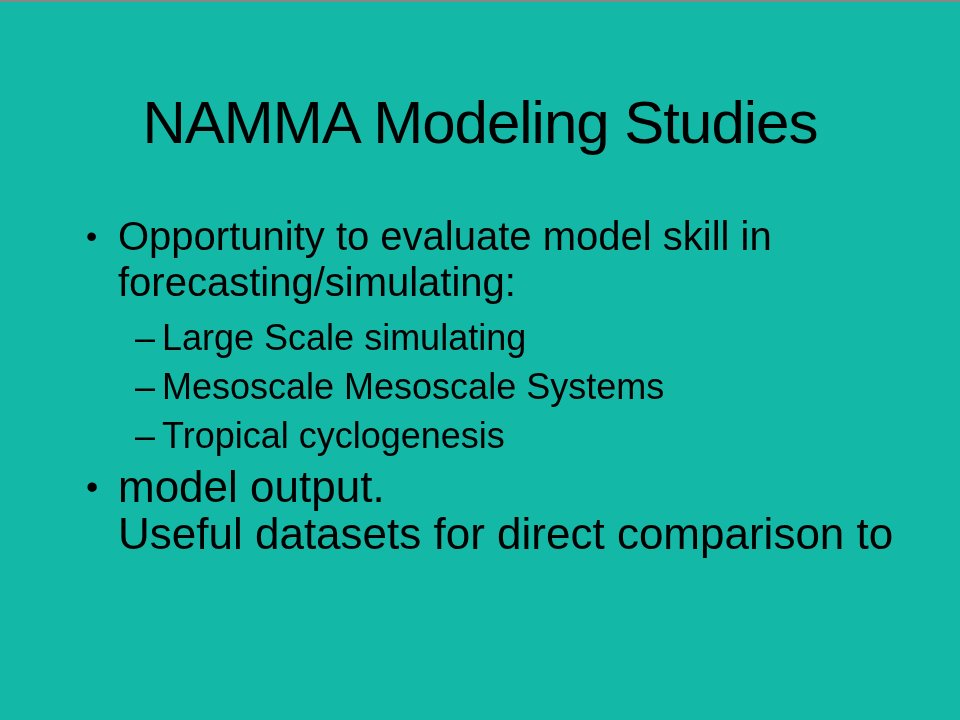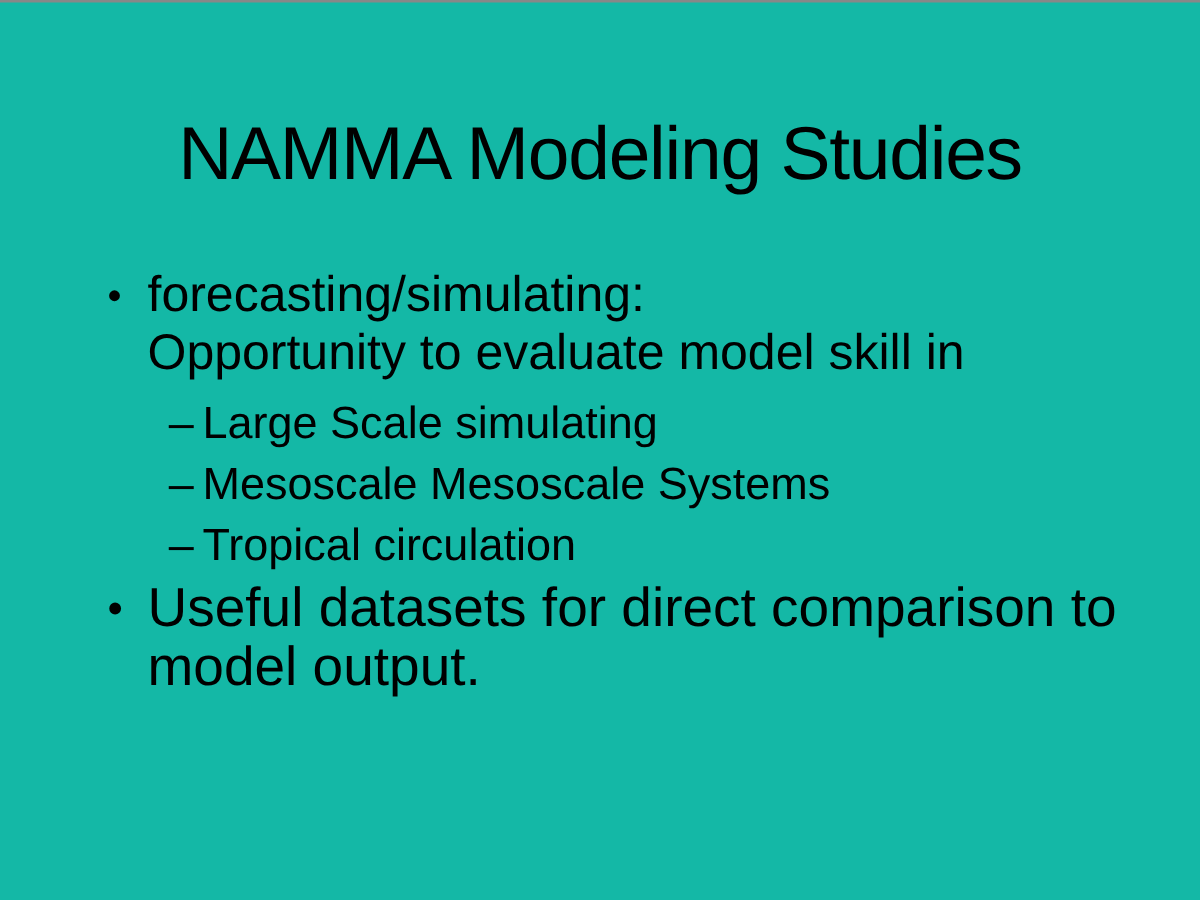--- a/index.html
+++ b/index.html
@@ -68,47 +68,47 @@
 </head>
 <body>
 
 <div class="slide">
 
   <h1 class="title">NAMMA Modeling Studies</h1>
 
   <div class="para lvl1" id="bullet-1">
     <span class="marker">•</span>
     <div class="lines">
+      <div class="line">Opportunity to evaluate model skill in</div>
       <div class="line">forecasting/simulating:</div>
-      <div class="line">Opportunity to evaluate model skill in</div>
     </div>
   </div>
 
   <div class="para lvl2" id="sub-1">
     <span class="marker">–</span>
     <div class="lines">
       <div class="line">Large Scale simulating</div>
     </div>
   </div>
 
   <div class="para lvl2" id="sub-2">
     <span class="marker">–</span>
     <div class="lines">
       <div class="line">Mesoscale Mesoscale Systems</div>
     </div>
   </div>
 
   <div class="para lvl2" id="sub-3">
     <span class="marker">–</span>
     <div class="lines">
-      <div class="line">Tropical circulation</div>
+      <div class="line">Tropical cyclogenesis</div>
     </div>
   </div>
 
   <div class="para" id="bullet-2">
     <span class="marker">•</span>
     <div class="lines">
+      <div class="line">model output.</div>
       <div class="line">Useful datasets for direct comparison to</div>
-      <div class="line">model output.</div>
     </div>
   </div>
 
 </div>
 
 </body></html>

